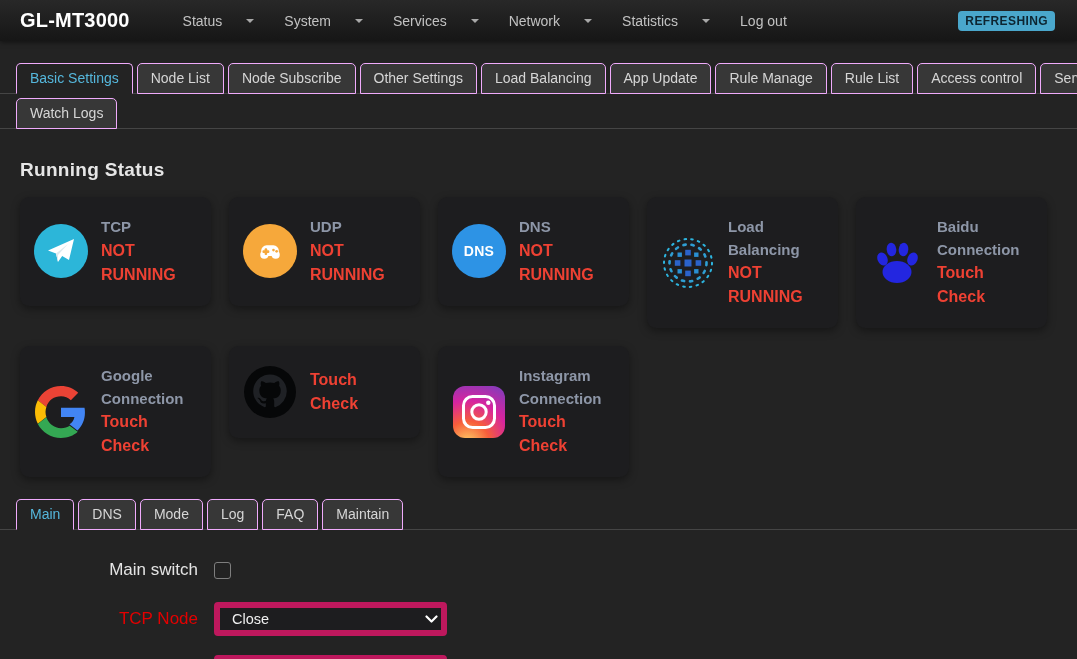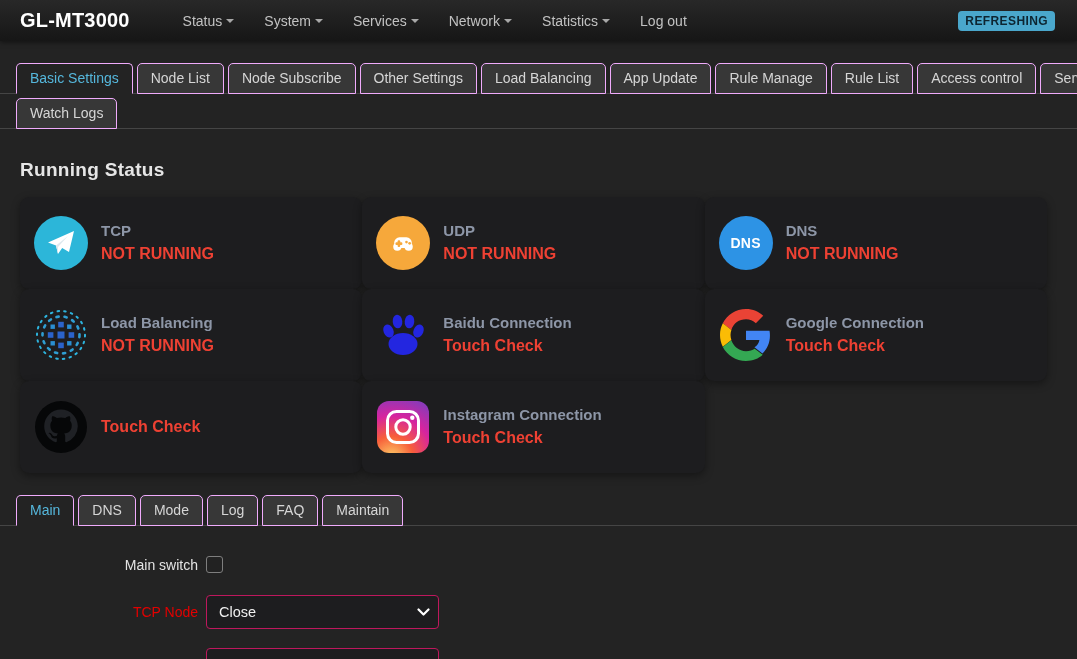--- a/index.html
+++ b/index.html
@@ -15,21 +15,21 @@
     height:41px;
     background:linear-gradient(#282828,#161616);
     box-shadow:0 1px 5px rgba(0,0,0,.55);
     display:flex; align-items:center;
     padding:0 22px 0 20px;
     position:relative; z-index:5;
   }
   .brand { font-size:20px; font-weight:bold; color:#fff; letter-spacing:.2px; margin-right:53px; }
   .nav-item {
     font-size:14px; color:#c2c2c2; margin-right:30px;
-    display:flex; align-items:center; gap:4px; cursor:pointer; white-space:nowrap;
+    display:flex; align-items:center; gap:24px; cursor:pointer; white-space:nowrap;
   }
   .caret {
     width:0; height:0; display:inline-block;
     border-left:4px solid transparent; border-right:4px solid transparent;
     border-top:4px solid #a8a8a8;
   }
   .refresh-badge {
     margin-left:auto;
     background:#4aa7cc; color:#0d2531;
     font-size:12px; font-weight:bold; letter-spacing:.4px;
@@ -60,21 +60,22 @@
 
   
   .section-title {
     margin:30px 20px 16px;
     font-size:19px; font-weight:bold; color:#e6e6e6; letter-spacing:.3px;
   }
 
   
   .cards {
     display:grid;
-    grid-template-columns:repeat(3,1fr);
+    grid-template-columns:repeat(5,1fr);
+    gap:18px;
     margin:0 30px 0 20px;
     align-items:start;
   }
   .card {
     background:#1d1d1f;
     border-radius:9px;
     box-shadow:0 3px 9px rgba(0,0,0,.38);
     padding:19px 14px;
     display:flex; align-items:center; gap:13px;
     cursor:pointer;
@@ -93,36 +94,36 @@
     width:52px; height:52px; border-radius:12px; margin:1px;
     background:radial-gradient(circle at 28% 110%, #fdd268 0%, #f75e3a 32%, #d6249f 62%, #8a3ab9 92%);
     display:flex; align-items:center; justify-content:center;
   }
 
   
   .form { margin-top:30px; }
   .form-row { display:flex; align-items:center; margin-bottom:19px; }
   .form-row.checkbox-row { margin-bottom:22px; }
   .form-label {
-    width:198px; text-align:right; margin-right:8px;
-    font-size:14px; color:#e4e4e4;
+    width:198px; text-align:right; margin-right:16px;
+    font-size:17px; color:#e4e4e4;
   }
   .form-label.red { color:#e30000; }
   input[type=checkbox] {
     appearance:none; -webkit-appearance:none;
     width:17px; height:17px;
     background:#222; border:1px solid #7e7e7e; border-radius:3px;
     cursor:pointer;
   }
   .select-wrap { position:relative; width:233px; }
   select {
     appearance:none; -webkit-appearance:none;
     width:100%; height:34px;
     background:#1d1d1f; color:#f0f0f0;
-    border:1px solid #be185d; border-radius:4px;
+    border:6px solid #be185d; border-radius:4px;
     padding:0 30px 0 12px;
     font-size:14.5px; font-family:inherit;
     cursor:pointer;
   }
   .chev {
     position:absolute; right:9px; top:50%; transform:translateY(-50%);
     pointer-events:none; display:flex;
   }
 </style>
 </head>

